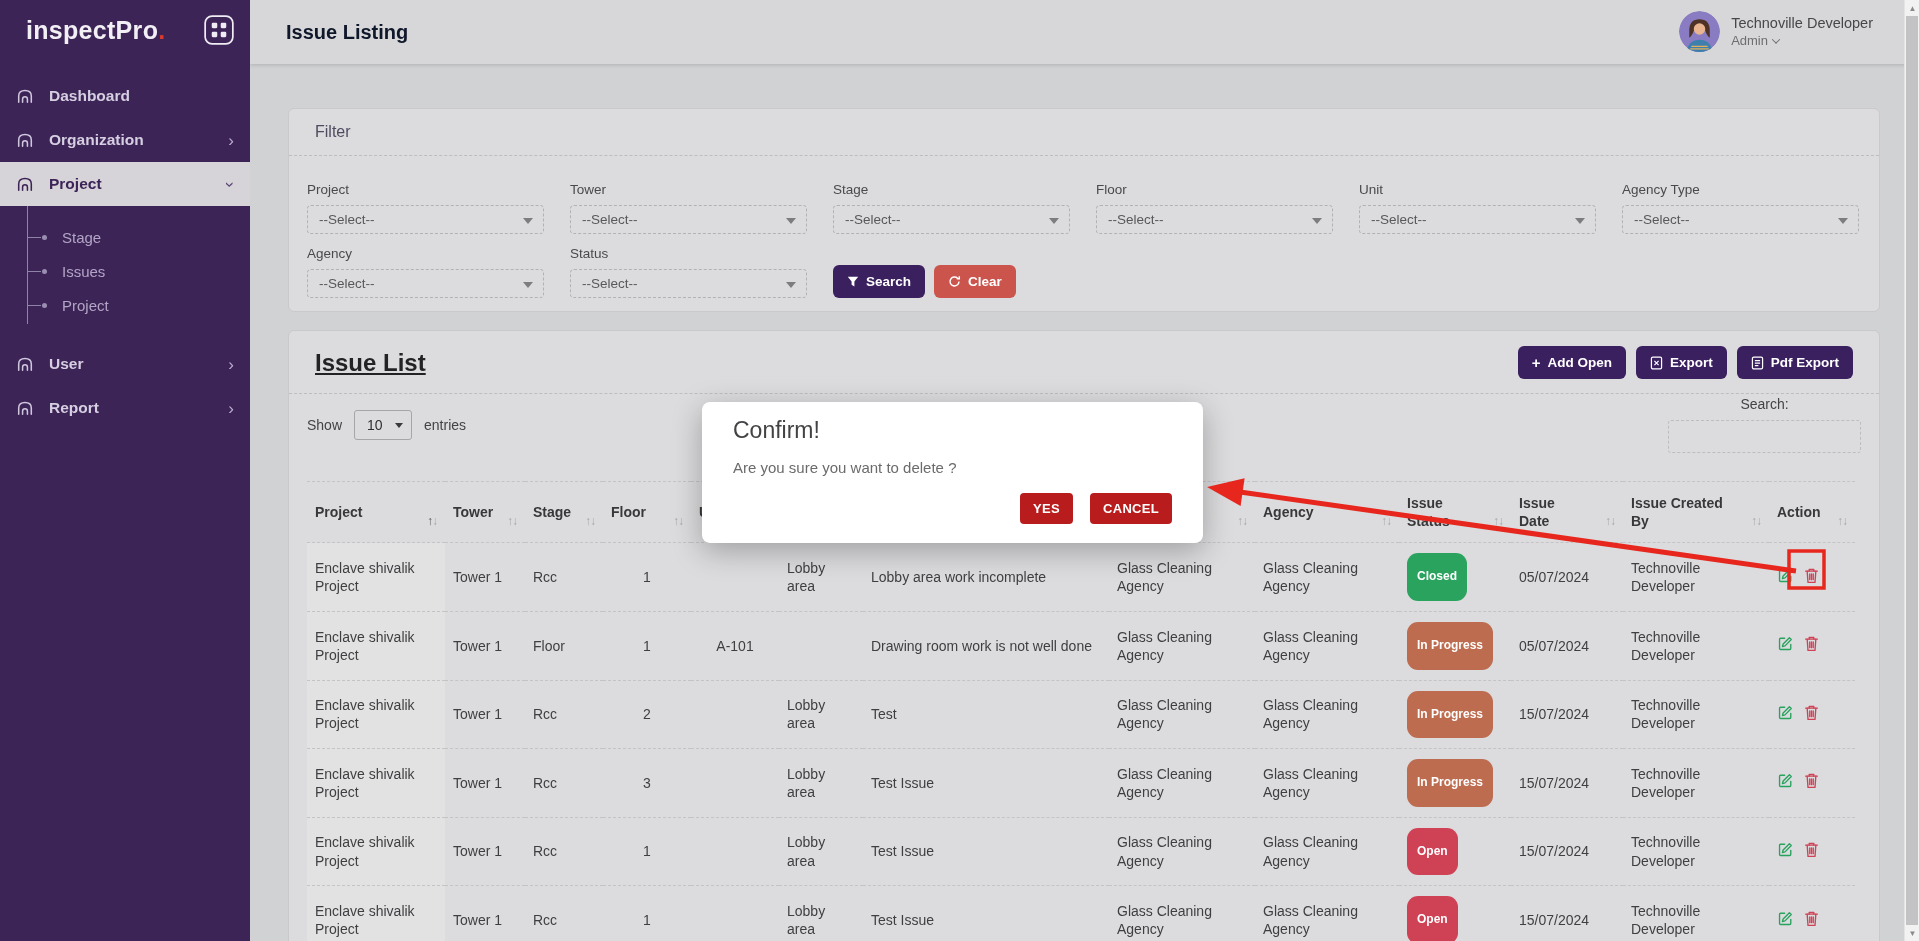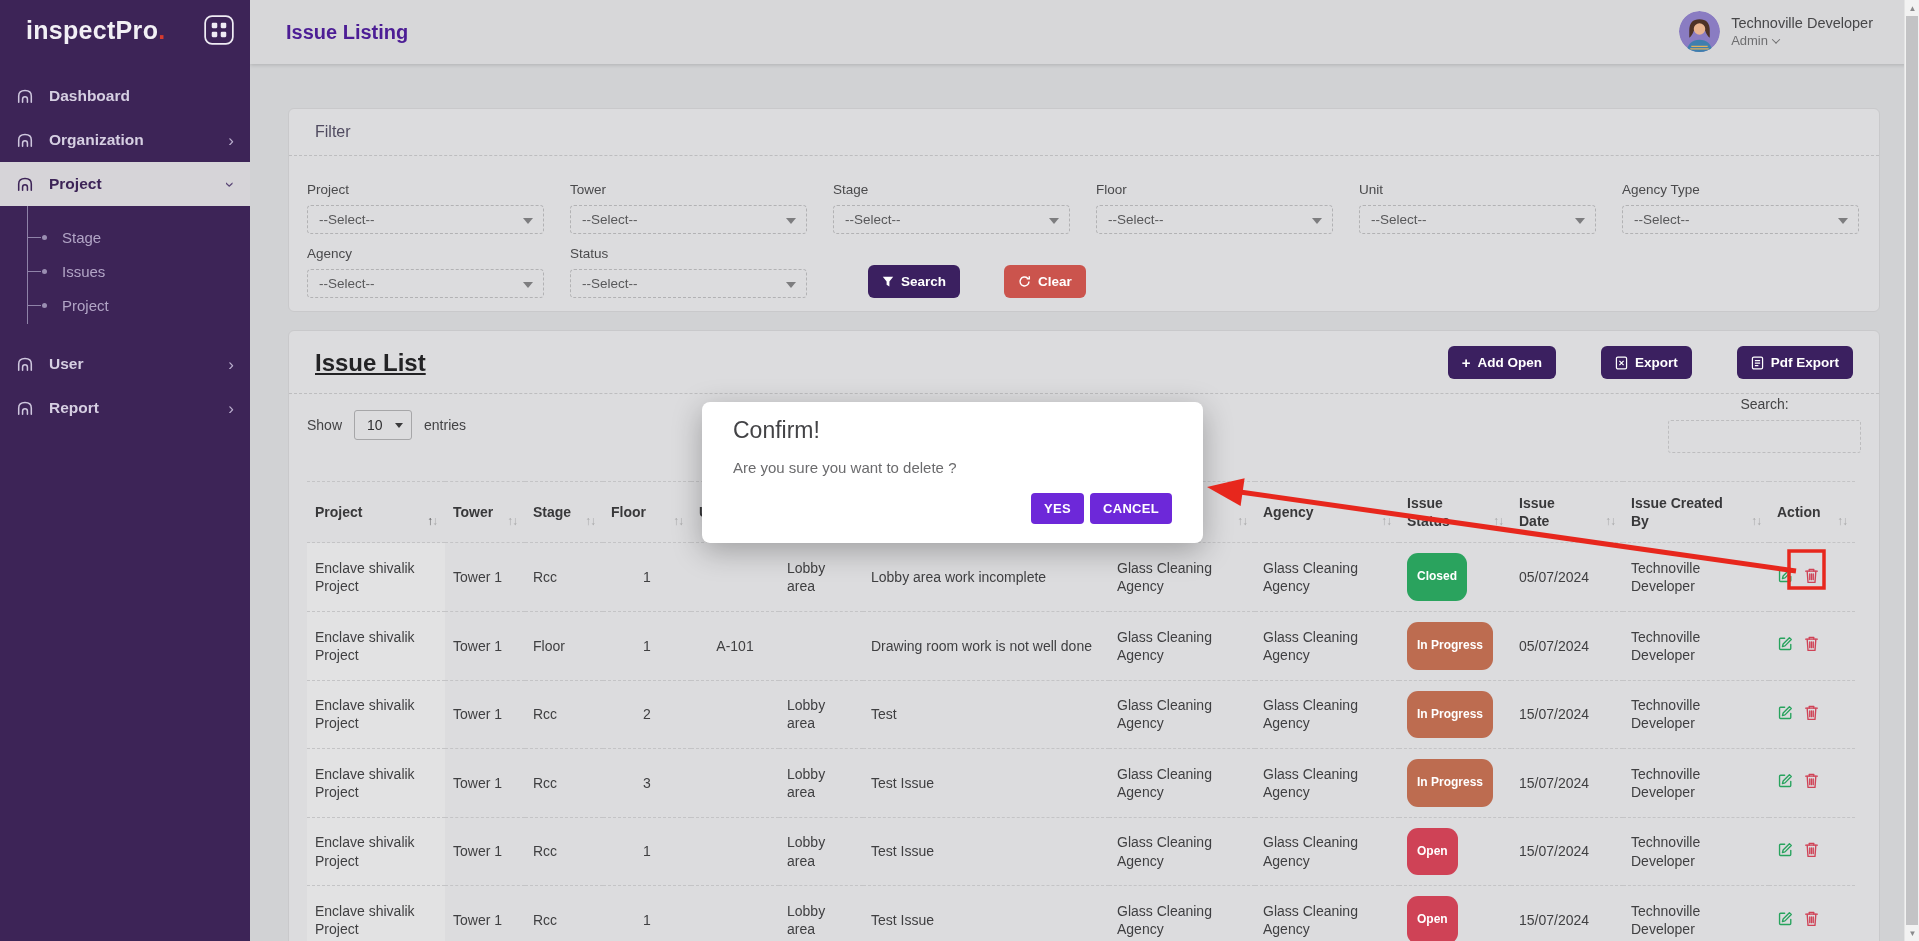--- a/index.html
+++ b/index.html
@@ -23,40 +23,40 @@
   .submenu::before { content:""; position:absolute; left:27px; top:0; bottom:4px; border-left:1px solid #8f83a8; }
   .sub-item { height:34px; display:flex; align-items:center; padding-left:62px; color:#b2a5c6; font-size:15px; position:relative; cursor:pointer; }
   .sub-item::before { content:""; position:absolute; left:28px; top:50%; width:13px; border-top:1px solid #8f83a8; }
   .sub-item .dot { position:absolute; left:42px; top:50%; margin-top:-2.5px; width:5px; height:5px; border-radius:50%; background:#9a8eb1; }
   .sub-item.active { color:#fafafa; font-weight:bold; }
   .sub-item.active .dot { background:#ffffff; }
   .nav-gap { height:14px; }
 
   
   .topbar { position:absolute; left:250px; top:0; width:1669px; height:64px; background:#d7d7d9; box-shadow:0 1px 4px rgba(0,0,0,.16); z-index:4; }
-  .page-title { position:absolute; left:36px; top:0; line-height:64px; font-size:20px; font-weight:bold; color:#4c1d95; }
+  .page-title { position:absolute; left:36px; top:0; line-height:64px; font-size:20px; font-weight:bold; color:#0f172a; }
   .user-box { position:absolute; right:46px; top:11px; display:flex; align-items:center; gap:11px; cursor:pointer; }
   .avatar { width:41px; height:41px; border-radius:50%; overflow:hidden; flex:0 0 41px; }
   .user-name { font-size:14.5px; color:#474749; font-weight:500; }
   .user-role { font-size:13px; color:#6e6e70; margin-top:2px; display:flex; align-items:center; gap:5px; }
   .caret-down { width:6px; height:6px; border-right:1.5px solid #6e6e70; border-bottom:1.5px solid #6e6e70; transform:rotate(45deg) translate(-1px,-1px); display:inline-block; }
 
   
   .page { position:absolute; left:250px; top:64px; width:1669px; height:877px; overflow:hidden; }
   .card { position:absolute; left:38px; width:1592px; background:#dcdcde; border:1px solid #c9c9cb; border-radius:6px; }
   .card-head { padding:14px 26px; border-bottom:1px dashed #bdbdbf; }
   .filter-card { top:44px; height:204px; }
   .filter-title { font-size:16px; color:#504b60; }
   .filter-grid { display:grid; grid-template-columns:repeat(6,237px); column-gap:26px; padding:0 18px; align-items:end; }
   .filter-grid.r1 { margin-top:26px; }
   .filter-grid.r2 { margin-top:12px; }
   .f-label { font-size:13.5px; color:#4a4a4c; margin-bottom:8px; }
   .select { position:relative; height:29px; border:1px dashed #b2b2b4; border-radius:4px; padding:0 26px 0 11px; font-size:13.5px; color:#58585a; display:flex; align-items:center; cursor:pointer; background:transparent; }
   .select::after { content:""; position:absolute; right:10px; top:12px; border-left:5px solid transparent; border-right:5px solid transparent; border-top:6px solid #7d7d7f; }
-  .btn { border:none; border-radius:6px; height:33px; display:inline-flex; align-items:center; gap:7px; padding:0 14px; font-size:13.5px; font-weight:bold; color:#fff; cursor:pointer; font-family:inherit;margin-left:35px; }
+  .btn { border:none; border-radius:6px; height:33px; display:inline-flex; align-items:center; gap:7px; padding:0 14px; font-size:13.5px; font-weight:bold; color:#fff; cursor:pointer; font-family:inherit; }
   .btn-purple { background:#3b2060; }
   .btn-red { background:#cb544d; }
   .filter-btns { display:flex; gap:9px; align-items:flex-end; padding-bottom:0; }
 
   .list-card { top:266px; height:700px; }
   .list-head { display:flex; align-items:center; justify-content:space-between; padding:15px 26px 14px 26px; border-bottom:1px dashed #bdbdbf; }
   .list-title { font-size:24px; font-weight:bold; color:#232325;text-decoration:underline; }
   .list-actions { display:flex; gap:10px; }
   .controls { display:flex; align-items:center; justify-content:space-between; margin:14px 18px 0 18px; height:33px;gap:32px; }
   .show-group { display:flex; align-items:center; gap:12px; font-size:14px; color:#434345; }
@@ -77,21 +77,21 @@
   .badge { display:inline-block; padding:16px 10px; border-radius:11px; color:#fff; font-size:12px; font-weight:bold; white-space:nowrap; }
   .icon-btn { background:none; border:none; padding:0; cursor:pointer; display:inline-flex; }
   .action-cell { white-space:nowrap; }
   .action-cell .icon-btn + .icon-btn { margin-left:10px; }
 
   
   .modal { position:absolute; left:702px; top:402px; width:501px; height:141px; background:#ffffff; border-radius:8px; box-shadow:0 8px 30px rgba(0,0,0,.28); z-index:20; }
   .modal h2 { margin:15px 0 0 31px; font-size:23px; font-weight:500; color:#434346; }
   .modal p { margin:15px 0 0 31px; font-size:15px; color:#6b6b6d; }
   .modal-actions { position:absolute; right:31px; bottom:19px; display:flex; gap:6px; }
-  .modal-btn { background:#6d28d9; color:#fff; border:none; border-radius:4px; padding:8px 13px; font-size:13px; font-weight:bold; letter-spacing:.3px; cursor:pointer; font-family:inherit; }
+  .modal-btn { background:#b91c1c; color:#fff; border:none; border-radius:4px; padding:8px 13px; font-size:13px; font-weight:bold; letter-spacing:.3px; cursor:pointer; font-family:inherit;margin-left:11px; }
 
   
   .annotation { position:absolute; left:0; top:0; width:1919px; height:941px; z-index:30; pointer-events:none; }
   .scrollbar { position:absolute; right:0; top:0; width:15px; height:941px; background:#f2f2f2; z-index:40; border-left:1px solid #e4e4e4; }
   .sb-arrow { position:absolute; left:0; width:15px; height:16px; font-size:8px; color:#8a8a8c; display:flex; align-items:center; justify-content:center; cursor:pointer; }
   .sb-thumb { position:absolute; left:1px; right:1px; top:16px; bottom:16px; background:#c3c3c5; cursor:pointer; }
 </style>
 </head>
 <body>
 

